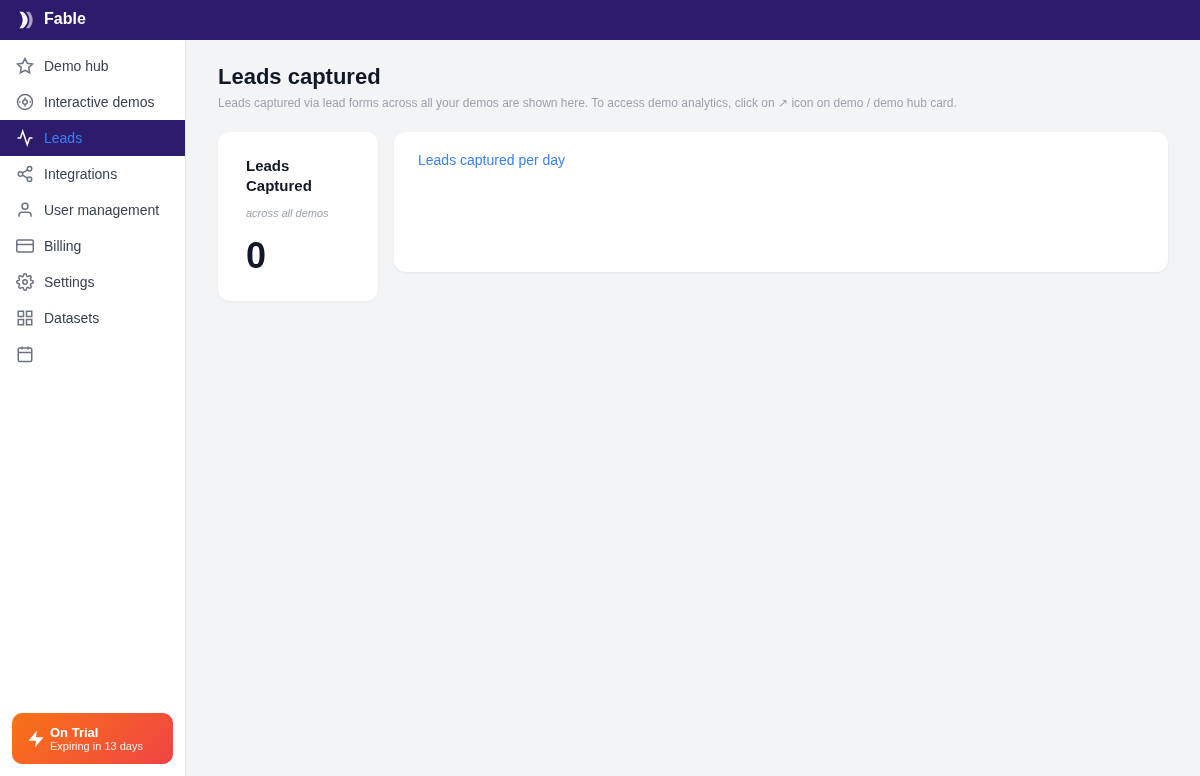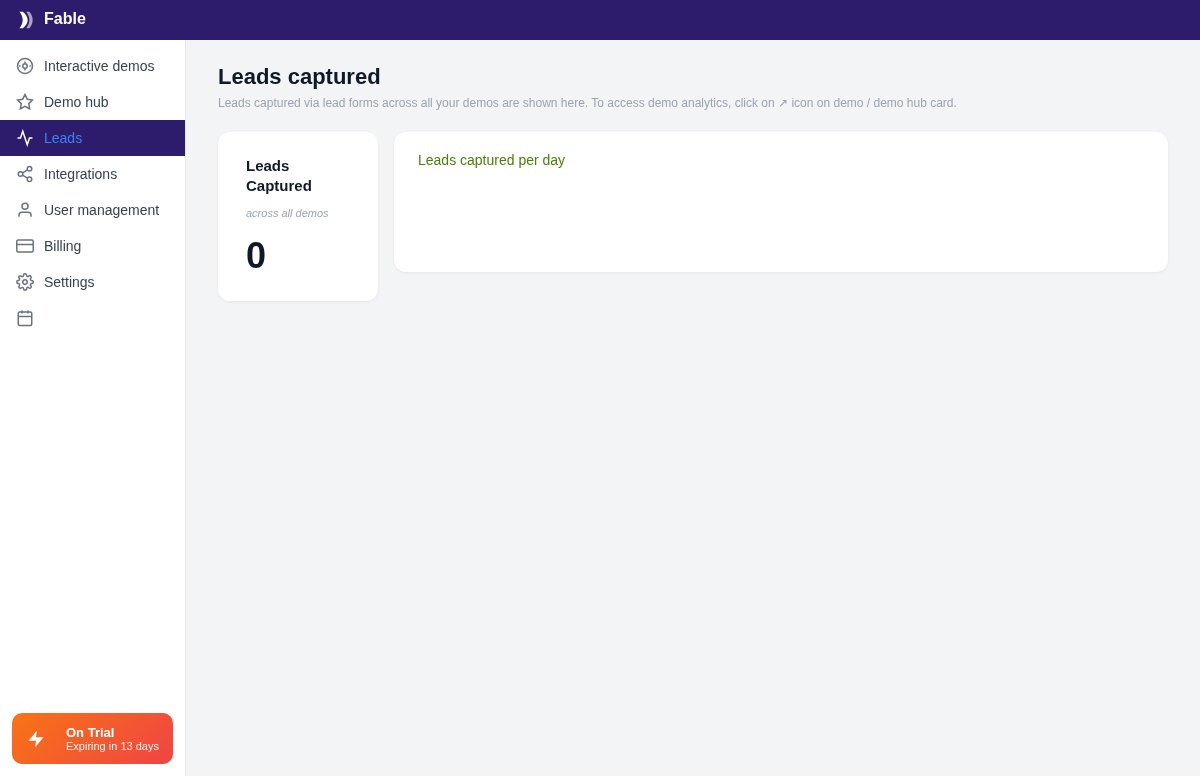--- a/index.html
+++ b/index.html
@@ -79,21 +79,21 @@
       padding: 12px;
     }
     .trial-card {
       background: linear-gradient(135deg, #f97316, #ef4444);
       border-radius: 10px;
       padding: 12px 14px;
       color: white;
       cursor: pointer;
       display: flex;
       align-items: center;
-      gap: 20px;
+      gap: 4px;
     }
     .trial-card .bolt-icon {
       width: 20px;
       height: 20px;
       flex-shrink: 0;
     }
     .trial-card .trial-text .trial-title {
       font-size: 13px;
       font-weight: 600;
     }
@@ -162,21 +162,21 @@
       background: white;
       border-radius: 12px;
       padding: 20px 24px;
       flex: 1;
       box-shadow: 0 1px 3px rgba(0,0,0,0.06);
       min-height: 140px;
     }
     .chart-card .chart-title {
       font-size: 14px;
       font-weight: 500;
-      color: #4d7c0f;
+      color: #3b82f6;
     }
   </style>
 </head>
 <body>
 
 <nav class="topnav">
   <div class="topnav-logo">
     <svg viewBox="0 0 24 24" fill="white" xmlns="http://www.w3.org/2000/svg">
       <path d="M4 2C4 2 8 6 8 12C8 18 4 22 4 22H8C8 22 14 18 14 12C14 6 8 2 8 2H4Z" fill="white"></path>
       <path d="M12 2C12 2 16 6 16 12C16 18 12 22 12 22H16C16 22 20 18 20 12C20 6 16 2 16 2H12Z" fill="white" opacity="0.6"></path>
@@ -185,32 +185,32 @@
   </div>
 </nav>
 
 <div class="layout">
 
   <aside class="sidebar">
     <nav class="sidebar-nav">
 
       <div class="sidebar-item">
         <svg class="icon-svg" viewBox="0 0 24 24" fill="none" stroke="currentColor" stroke-width="2">
+          <polygon points="12 2 15.09 8.26 22 9.27 17 14.14 18.18 21.02 12 17.77 5.82 21.02 7 14.14 2 9.27 8.91 8.26 12 2"></polygon>
+        </svg>
+        <span>Demo hub</span>
+      </div>
+
+      <div class="sidebar-item">
+        <svg class="icon-svg" viewBox="0 0 24 24" fill="none" stroke="currentColor" stroke-width="2">
           <circle cx="12" cy="12" r="3"></circle>
           <path d="M12 2C6.48 2 2 6.48 2 12s4.48 10 10 10 10-4.48 10-10S17.52 2 12 2z"></path>
           <path d="M12 6v2M12 16v2M6 12H4M20 12h-2"></path>
         </svg>
         <span>Interactive demos</span>
-      </div>
-
-      <div class="sidebar-item">
-        <svg class="icon-svg" viewBox="0 0 24 24" fill="none" stroke="currentColor" stroke-width="2">
-          <polygon points="12 2 15.09 8.26 22 9.27 17 14.14 18.18 21.02 12 17.77 5.82 21.02 7 14.14 2 9.27 8.91 8.26 12 2"></polygon>
-        </svg>
-        <span>Demo hub</span>
       </div>
 
       <div class="sidebar-item active">
         <svg class="icon-svg" viewBox="0 0 24 24" fill="none" stroke="currentColor" stroke-width="2">
           <path d="M22 12h-4l-3 9L9 3l-3 9H2"></path>
         </svg>
         <span>Leads</span>
       </div>
 
       <div class="sidebar-item">
@@ -241,20 +241,29 @@
       </div>
 
       <div class="sidebar-item">
         <svg class="icon-svg" viewBox="0 0 24 24" fill="none" stroke="currentColor" stroke-width="2">
           <circle cx="12" cy="12" r="3"></circle>
           <path d="M19.4 15a1.65 1.65 0 0 0 .33 1.82l.06.06a2 2 0 0 1-2.83 2.83l-.06-.06a1.65 1.65 0 0 0-1.82-.33 1.65 1.65 0 0 0-1 1.51V21a2 2 0 0 1-4 0v-.09A1.65 1.65 0 0 0 9 19.4a1.65 1.65 0 0 0-1.82.33l-.06.06a2 2 0 0 1-2.83-2.83l.06-.06A1.65 1.65 0 0 0 4.68 15a1.65 1.65 0 0 0-1.51-1H3a2 2 0 0 1 0-4h.09A1.65 1.65 0 0 0 4.6 9a1.65 1.65 0 0 0-.33-1.82l-.06-.06a2 2 0 0 1 2.83-2.83l.06.06A1.65 1.65 0 0 0 9 4.68a1.65 1.65 0 0 0 1-1.51V3a2 2 0 0 1 4 0v.09a1.65 1.65 0 0 0 1 1.51 1.65 1.65 0 0 0 1.82-.33l.06-.06a2 2 0 0 1 2.83 2.83l-.06.06A1.65 1.65 0 0 0 19.4 9a1.65 1.65 0 0 0 1.51 1H21a2 2 0 0 1 0 4h-.09a1.65 1.65 0 0 0-1.51 1z"></path>
         </svg>
         <span>Settings</span>
       </div>
 
+      <div class="sidebar-item">
+        <svg class="icon-svg" viewBox="0 0 24 24" fill="none" stroke="currentColor" stroke-width="2">
+          <rect x="3" y="3" width="7" height="7"></rect>
+            <rect x="14" y="3" width="7" height="7"></rect>
+          <rect x="14" y="14" width="7" height="7"></rect>
+            <rect x="3" y="14" width="7" height="7"></rect>
+        </svg>
+        <span>Datasets</span>
+      </div>
 
       <div class="sidebar-item">
         <svg class="icon-svg" viewBox="0 0 24 24" fill="none" stroke="currentColor" stroke-width="2">
           <rect x="3" y="4" width="18" height="18" rx="2" ry="2"></rect>
           <line x1="16" y1="2" x2="16" y2="6"></line>
             <line x1="8" y1="2" x2="8" y2="6"></line>
           <line x1="3" y1="10" x2="21" y2="10"></line>
         </svg>
       </div>
 

